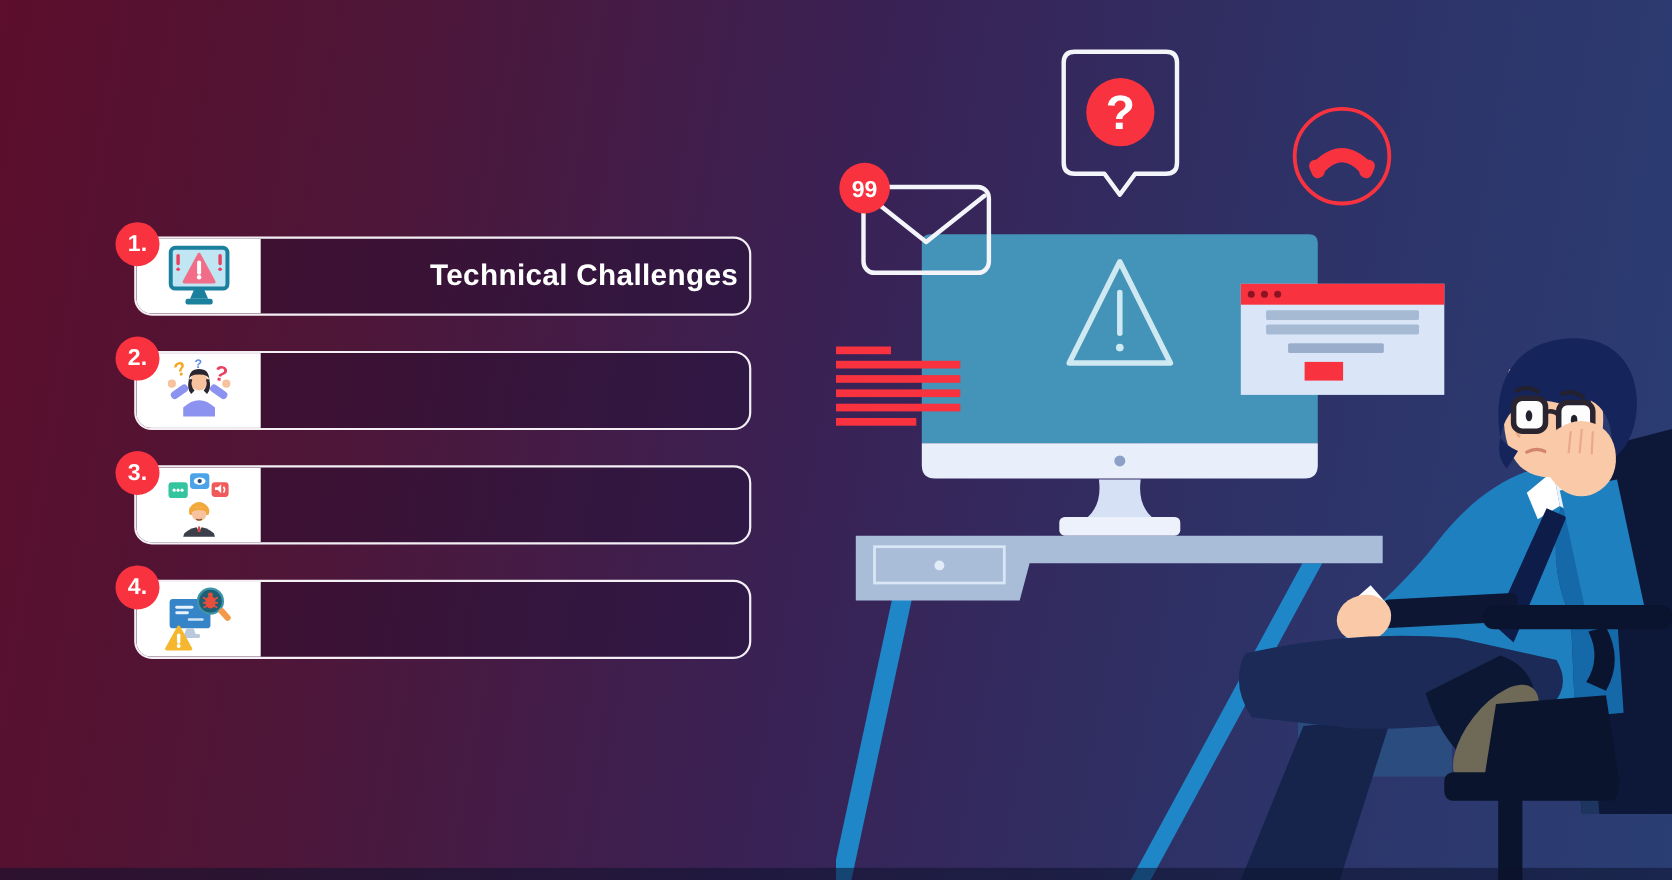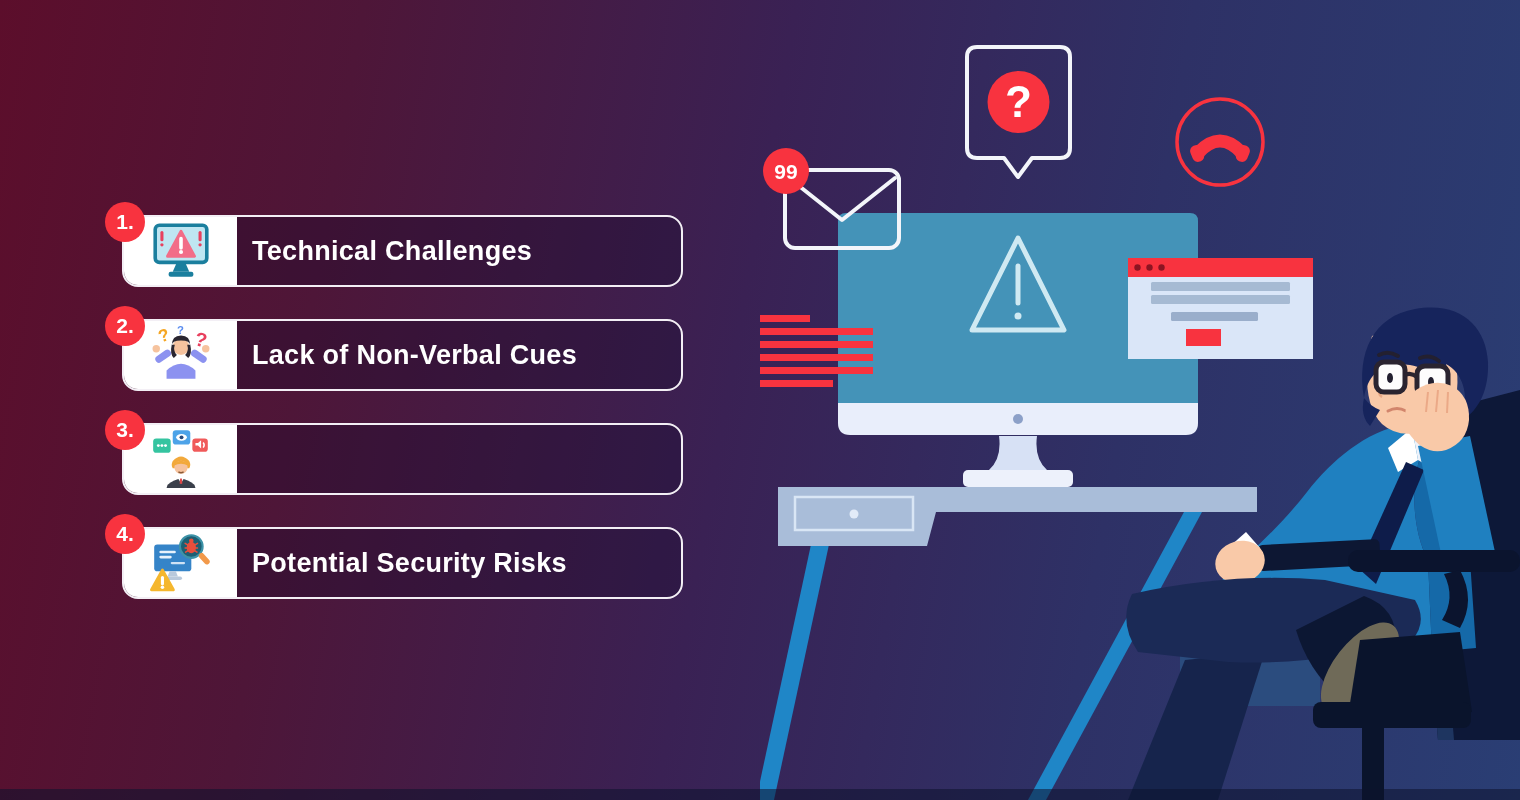--- a/index.html
+++ b/index.html
@@ -24,20 +24,21 @@
   }
   .challenge .icon-plate{
     position:absolute;left:0;top:0;width:113px;height:100%;
     background:#ffffff;
     display:flex;align-items:center;justify-content:center;
   }
   .challenge .label{
     position:absolute;left:128px;right:10px;top:50%;transform:translateY(-50%);
     color:#ffffff;font-size:27px;font-weight:700;letter-spacing:.3px;
     white-space:nowrap;
+    text-align:right;
   }
   .challenge .num-badge{
     position:absolute;left:-17px;top:-13px;width:40px;height:40px;border-radius:50%;
     background:#F8333F;color:#fff;font-size:21px;font-weight:700;
     display:flex;align-items:center;justify-content:center;z-index:3;
   }
   .scene{position:absolute;left:760px;top:0;width:760px;height:800px;}
   .svg-bold{font-family:"Liberation Sans",sans-serif;font-weight:bold;}
 </style>
 </head>
@@ -82,21 +83,20 @@
           <path d="M23,23 q0,-10 9,-10 q9,0 9,10 q0,-5 -9,-5 q-9,0 -9,5 z" fill="#2A2630"></path>
           <path d="M23,22 q-2,9 2,13 l3,-3 q-4,-4 -2,-10 z" fill="#2A2630"></path>
           <path d="M41,22 q2,9 -2,13 l-3,-3 q4,-4 2,-10 z" fill="#2A2630"></path>
           <rect x="6" y="30" width="17" height="7" rx="3.5" fill="#8C92F0" transform="rotate(-35 14 33)"></rect>
           <rect x="41" y="30" width="17" height="7" rx="3.5" fill="#8C92F0" transform="rotate(35 50 33)"></rect>
           <circle cx="8" cy="26" r="3.6" fill="#F6C39E"></circle>
           <circle cx="56" cy="26" r="3.6" fill="#F6C39E"></circle>
           <path d="M18,47 q14,-13 28,0 l0,8 h-28 z" fill="#8C92F0"></path>
         </svg>
       </div>
-      <div class="label">Lack of Non-Verbal Cues</div>
     </div>
   </div>
 
   <div class="challenge" style="top:423px">
     <div class="num-badge">
       <span>3.</span>
     </div>
     <div class="box">
       <div class="icon-plate">
         <svg width="66" height="66" viewBox="0 0 64 64">
@@ -145,21 +145,20 @@
               <line x1="36.5" y1="21.5" x2="38.8" y2="20"></line>
             <line x1="48" y1="13" x2="45.5" y2="14.5"></line>
               <line x1="48" y1="17.5" x2="46" y2="17.5"></line>
               <line x1="47.5" y1="21.5" x2="45.2" y2="20"></line>
           </g>
           <path d="M14,39 L24.5,58 H3.5 Z" fill="#F5B72E" stroke="#F5B72E" stroke-width="3" stroke-linejoin="round"></path>
           <line x1="14" y1="46" x2="14" y2="52" stroke="#fff" stroke-width="3" stroke-linecap="round"></line>
           <circle cx="14" cy="55.5" r="1.7" fill="#fff"></circle>
         </svg>
       </div>
-      <div class="label">Potential Security Risks</div>
     </div>
   </div>
 </div>
 
 <div class="scene">
 <svg width="760" height="800" viewBox="0 0 760 800">
 
   <g>
     <path d="M78,221 q0,-8 8,-8 h344 q8,0 8,8 v182 h-360 z" fill="#4493B8"></path>
     <g>

